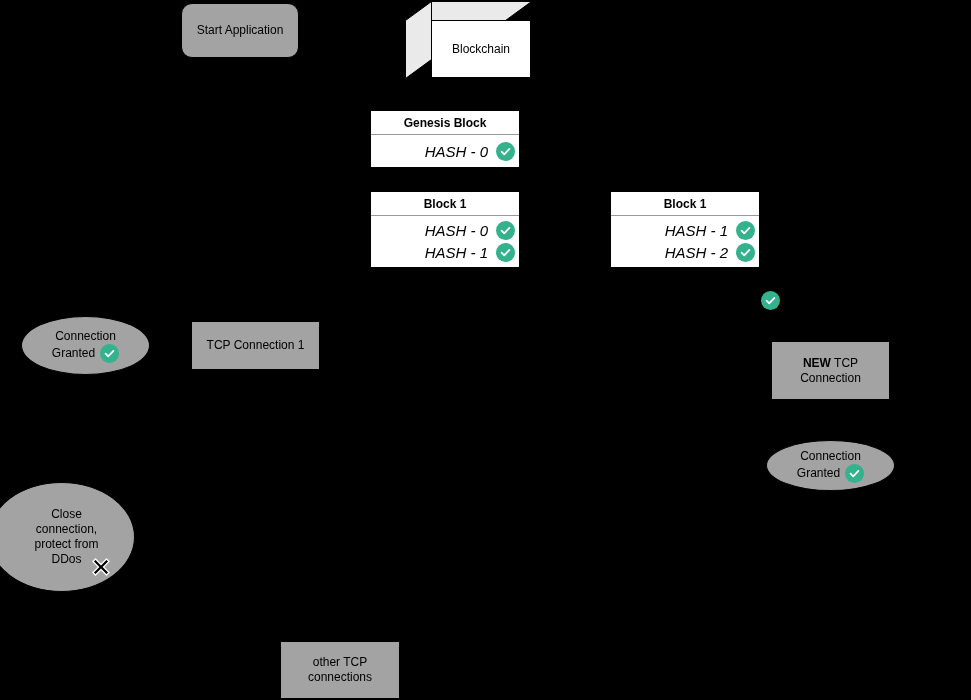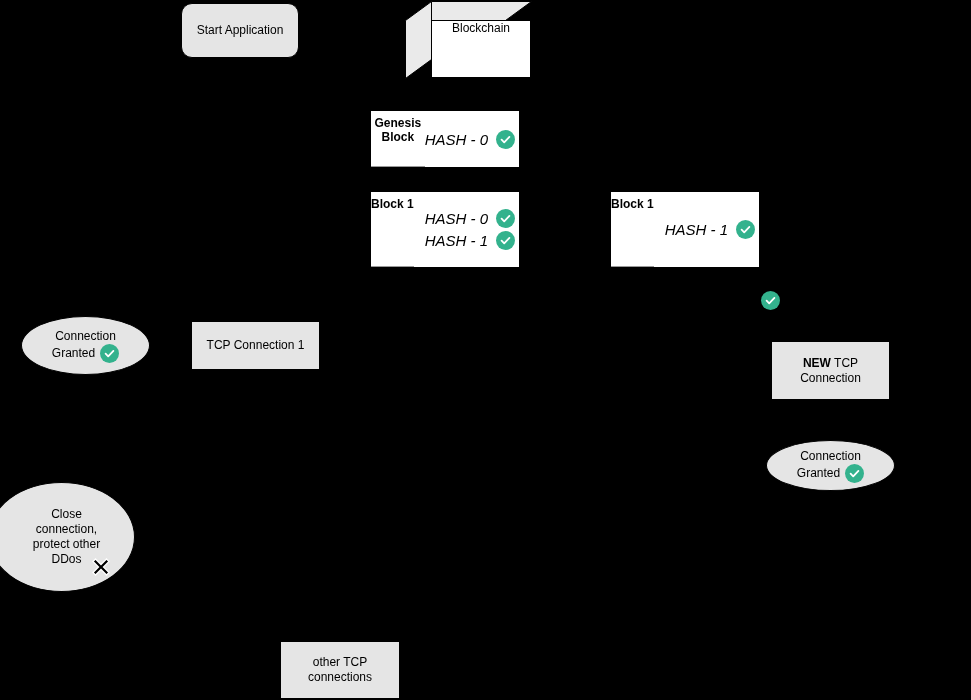--- a/index.html
+++ b/index.html
@@ -13,21 +13,21 @@
     height: 700px;
     background: #000000;
     overflow: hidden;
     font-family: "Liberation Sans", sans-serif;
   }
 
   
   .node {
     position: absolute;
     box-sizing: border-box;
-    background: #e5e5e5;
+    background: #a3a3a3;
     border: 1px solid #000000;
     color: #000000;
     display: flex;
     align-items: center;
     justify-content: center;
     text-align: center;
     font-size: 12px;
     line-height: 15px;
   }
   .node.rounded { border-radius: 11px; }
@@ -40,41 +40,41 @@
   .cube .face-front {
     position: absolute;
     left: 26px;
     top: 19px;
     width: 100px;
     height: 58px;
     background: #ffffff;
     border: 1px solid #000000;
     box-sizing: border-box;
     display: flex;
-    align-items: flex-start;
+    align-items: center;
     justify-content: center;
     font-size: 12px;
     color: #000000;
   }
   .cube .face-side {
     position: absolute;
     left: 0;
     top: 0;
     width: 127px;
     height: 78px;
   }
 
   
   .block {
     position: absolute;
     box-sizing: border-box;
     background: #ffffff;
     border: 1px solid #000000;
     display: flex;
-    flex-direction: row;
+    flex-direction: column;
   }
   .block-title {
     font-size: 12px;
     font-weight: bold;
     text-align: center;
     color: #000000;
     padding: 5px 0 4px 0;
     border-bottom: 1px solid #999999;
     line-height: 14px;
   }
@@ -183,20 +183,28 @@
         </span>
       </div>
     </div>
   </div>
 
   <div class="block" style="left:610px; top:191px; width:150px; height:77px;">
     <div class="block-title">Block 1</div>
     <div class="block-body">
       <div class="hash-row">
         <span class="hash-label">HASH - 1</span>
+        <span class="check">
+          <svg width="13" height="13" viewBox="0 0 16 16">
+              <path d="M3.2 8.2 L6.4 11.4 L12.8 4.8" stroke="#ffffff" stroke-width="2.2" fill="none" stroke-linecap="round" stroke-linejoin="round"></path>
+            </svg>
+        </span>
+      </div>
+      <div class="hash-row">
+        <span class="hash-label">HASH - 2</span>
         <span class="check">
           <svg width="13" height="13" viewBox="0 0 16 16">
               <path d="M3.2 8.2 L6.4 11.4 L12.8 4.8" stroke="#ffffff" stroke-width="2.2" fill="none" stroke-linecap="round" stroke-linejoin="round"></path>
             </svg>
         </span>
       </div>
     </div>
   </div>
 
   <span class="check check-abs" style="left:761px; top:291px; width:19px; height:19px;">
@@ -246,21 +254,21 @@
         </div>
       </div>
     </div>
   </div>
 
   <div class="node ellipse" style="left:-12px; top:482px; width:147px; height:110px;">
     <div class="ellipse-inner">
       <div style="text-align:center; position:relative; left:5px;">
         <div>Close</div>
         <div>connection,</div>
-        <div>protect other</div>
+        <div>protect from</div>
         <div>DDos</div>
       </div>
     </div>
   </div>
 
   <svg class="xmark" style="left:88px; top:554px;" width="26" height="26" viewBox="0 0 26 26">
     <path d="M5 7.5 L7.5 5 L13 10.5 L18.5 5 L21 7.5 L15.5 13 L21 18.5 L18.5 21 L13 15.5 L7.5 21 L5 18.5 L10.5 13 Z" fill="#000000" stroke="#ffffff" stroke-width="1.3"></path>
   </svg>
 
 

